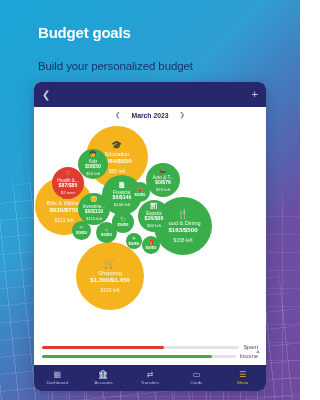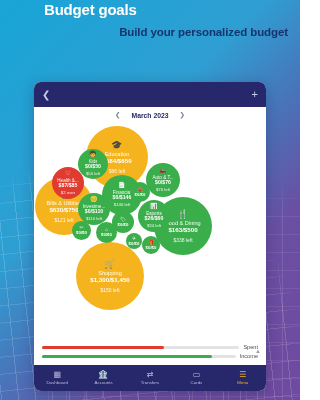--- a/index.html
+++ b/index.html
@@ -37,28 +37,28 @@
     opacity: .22;
     pointer-events: none;
     background:
       repeating-linear-gradient(to right, rgba(255,255,255,.5) 0 1px, transparent 1px 18px),
       repeating-linear-gradient(to bottom, rgba(255,255,255,.35) 0 1px, transparent 1px 18px);
     -webkit-mask-image: radial-gradient(circle at 50% 50%, #000 62%, transparent 71%);
             mask-image: radial-gradient(circle at 50% 50%, #000 62%, transparent 71%);
   }
 
   
-  .banner { position: absolute; left: 8px; top: 0; width: 280px; padding: 1px 0 0 36px; }
+  .banner { position: absolute; left: 2px; top: 0; width: 280px; padding: 24px 0 0 36px; }
   .banner-title {
     color: #ffffff; font-size: 15px; font-weight: bold;
     letter-spacing: -.2px; line-height: 17px;
   }
   .banner-sub {
-    color: #16346b; font-size: 11.5px; font-weight: bold;
-    margin-top: 8px; letter-spacing: -.1px; text-align: right;
+    color: #16346b; font-size: 11.5px; font-weight: normal;
+    margin-top: 19px; letter-spacing: -.1px;
   }
 
   
   .phone {
     position: absolute; left: 34px; top: 82px;
     width: 232px; height: 309px;
     border-radius: 7px;
     background: #f4f4f4;
     overflow: hidden;
     box-shadow: 0 3px 14px rgba(20,20,60,.28);

